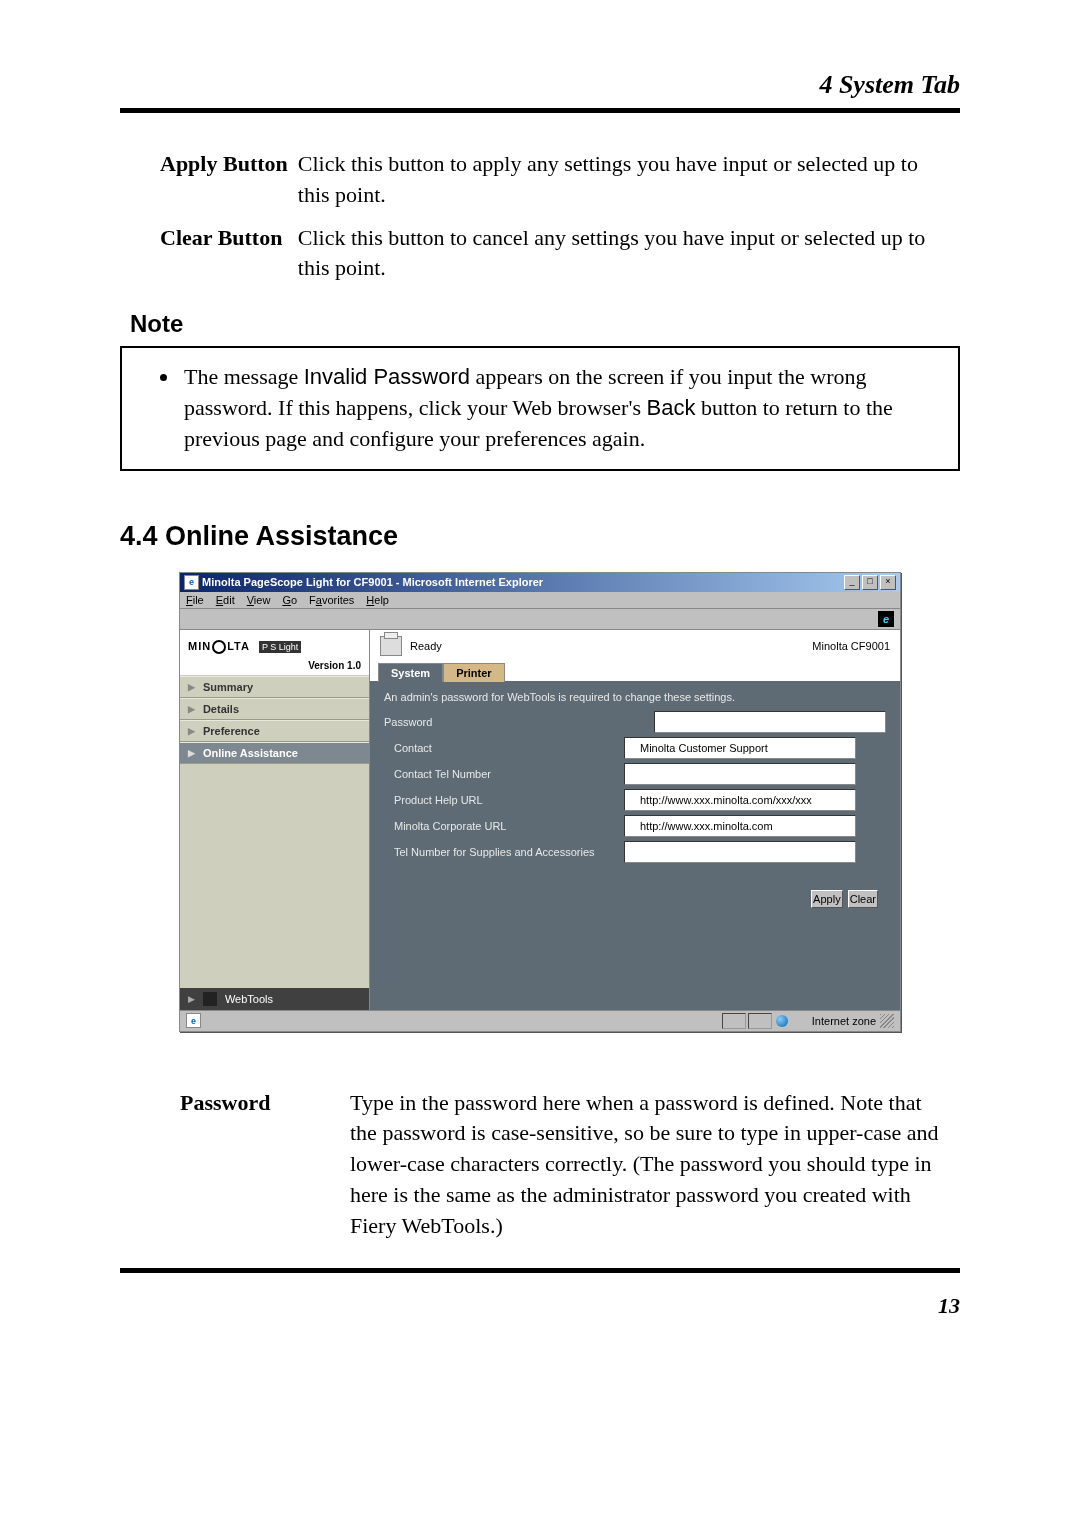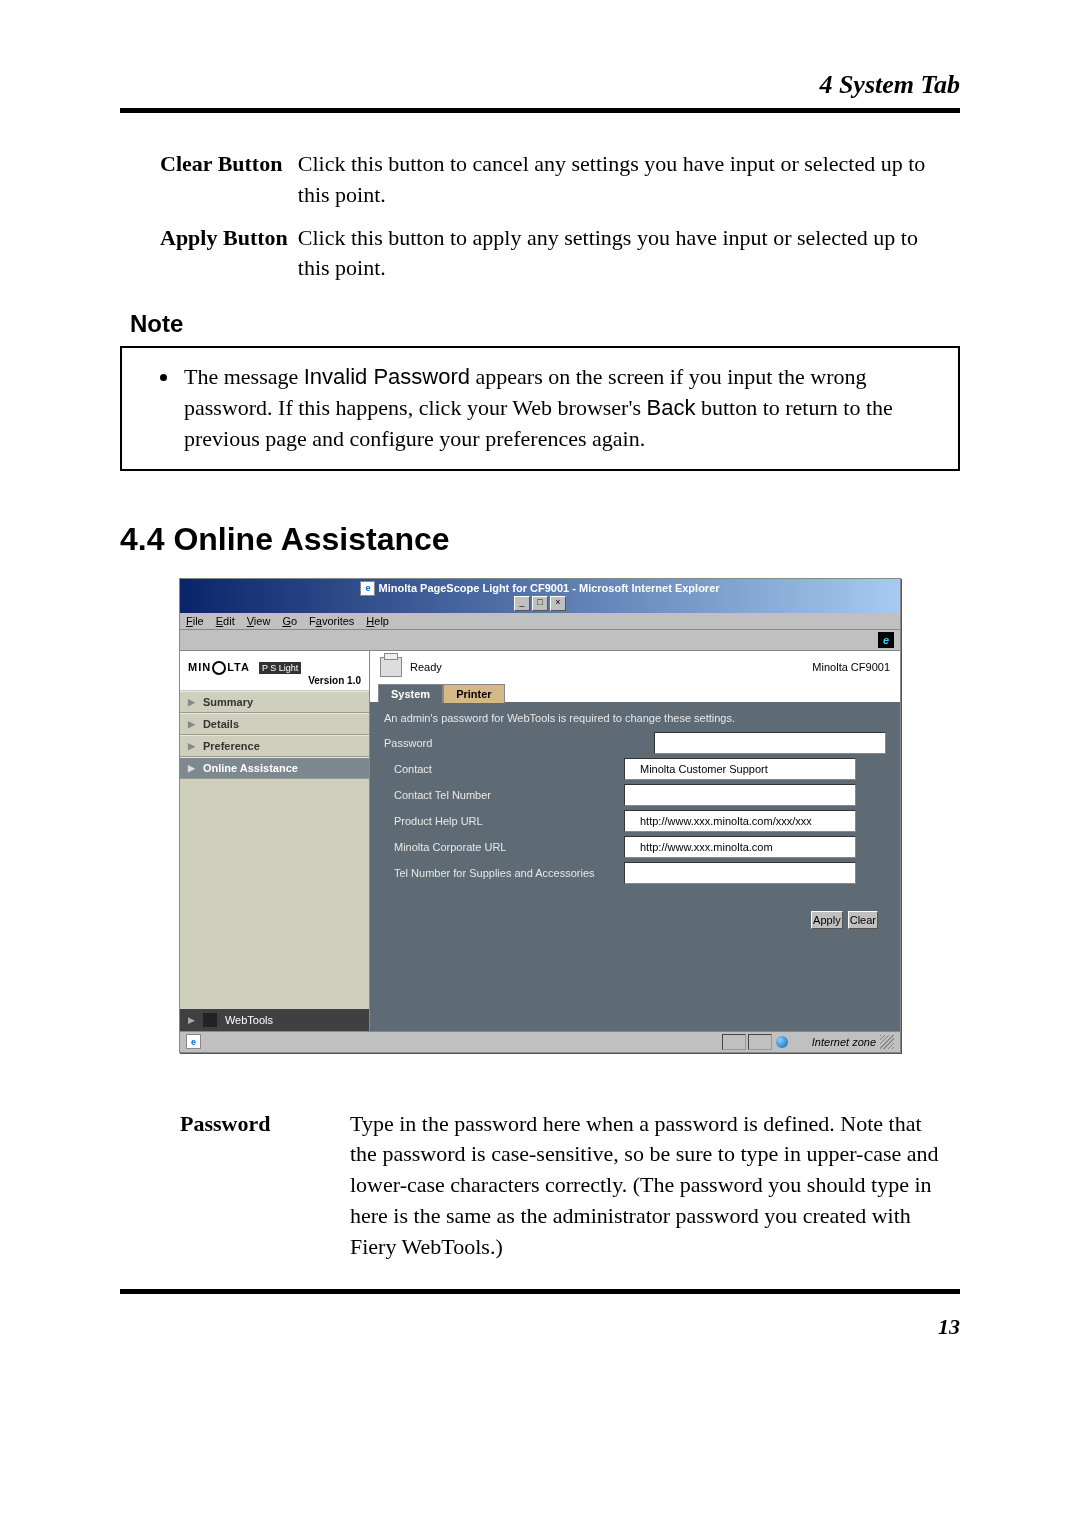--- a/index.html
+++ b/index.html
@@ -60,21 +60,21 @@
       margin: 0;
       padding-left: 40px;
     }
     .note-list li {
       list-style-type: disc;
       padding-left: 4px;
     }
     .section-title {
       font-family: Arial, Helvetica, sans-serif;
       font-weight: bold;
-      font-size: 32px;
+      font-size: 27px;
       margin: 50px 0 20px 0;
     }
     .body-text {
       font-size: 22px;
       line-height: 1.4;
       margin-bottom: 30px;
     }
     .page-number {
       font-style: italic;
       font-weight: bold;
@@ -100,21 +100,20 @@
       box-shadow: 1px 1px 0 #555;
     }
     .titlebar {
       background: linear-gradient(to right, #0a246a, #a6caf0);
       color: #fff;
       padding: 2px 4px;
       display: flex;
       align-items: center;
       justify-content: space-between;
       font-size: 11px;
-      flex-direction: column;
     }
     .titlebar .ttext {
       font-weight: bold;
     }
     .titlebar .tbtns {
       display: flex;
       gap: 2px;
     }
     .titlebar .tbtn {
       width: 14px;
@@ -172,21 +171,21 @@
     }
     .logo-area .brand {
       font-family: Arial, sans-serif;
       font-weight: bold;
       letter-spacing: 1px;
     }
     .logo-area .pslight {
       background: #333; color: #fff; font-size: 9px; padding: 1px 3px; margin-left: 6px;
     }
     .logo-area .ver {
-      text-align: right; font-size: 10px; font-weight: bold; 
+      text-align: right; font-size: 10px; font-weight: bold; margin-top: 6px;
     }
     .nav-list {
       flex: 1;
     }
     .nav-item {
       padding: 4px 8px;
       border-top: 1px solid #e8e8dc;
       border-bottom: 1px solid #9a9a88;
       display: flex;
       align-items: center;
@@ -307,21 +306,21 @@
     .statusbar {
       background: #c0c0c0;
       border-top: 1px solid #888;
       display: flex;
       justify-content: space-between;
       align-items: center;
       padding: 2px 6px;
       font-size: 11px;
     }
     .statusbar .zone {
-      display: flex; gap: 24px; font-style: italic;
+      display: flex; gap: 24px;
     }
     .globe {
       width: 12px; height: 12px; background: radial-gradient(circle at 4px 4px, #8cf, #06a);
       border-radius: 50%;
     }
     .status-boxes {
       display: flex; gap: 2px;
     }
     .status-box {
       width: 22px; height: 14px; border: 1px inset #999;
@@ -341,26 +340,26 @@
 </head>
 <body>
 
 <div class="page">
   <div class="header-right">4  System Tab</div>
   <hr class="thick-rule">
 
   <table class="def-table">
     <tbody>
         <tr>
+      <td class="def-label">Apply Button</td>
+      <td>Click this button to apply any settings you have input or selected up to this point.</td>
+    </tr>
+    <tr>
       <td class="def-label">Clear Button</td>
       <td>Click this button to cancel any settings you have input or selected up to this point.</td>
-    </tr>
-    <tr>
-      <td class="def-label">Apply Button</td>
-      <td>Click this button to apply any settings you have input or selected up to this point.</td>
     </tr>
   </tbody>
     </table>
 
   <div class="note-heading">Note</div>
   <div class="note-box">
     <ul class="note-list">
       <li>
         <span>The message </span><span class="sans-bold">Invalid Password</span><span> appears on the screen if you input the wrong password. If this happens, click your Web browser's </span><span class="sans-bold">Back</span><span> button to return to the previous page and configure your preferences again.</span>
       </li>

